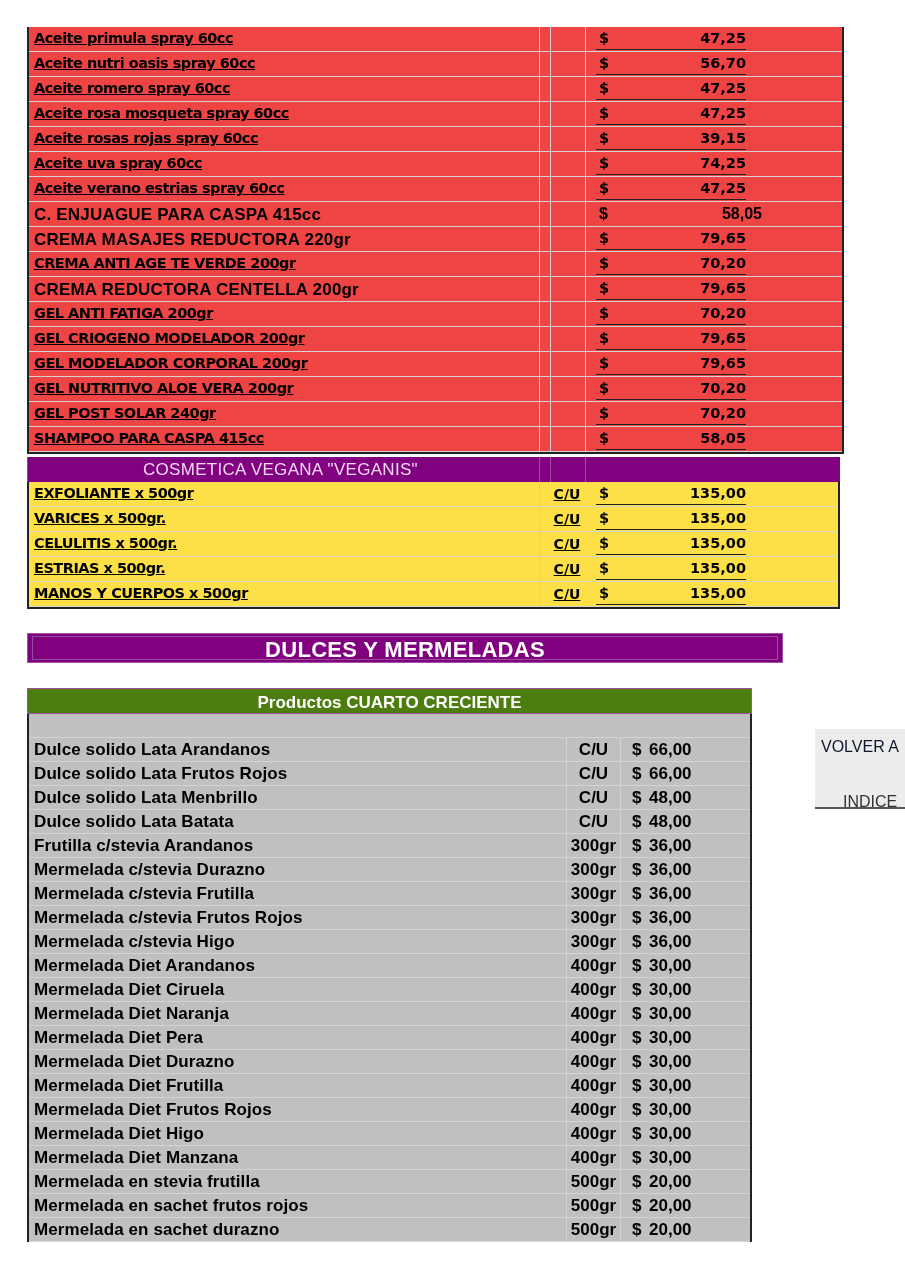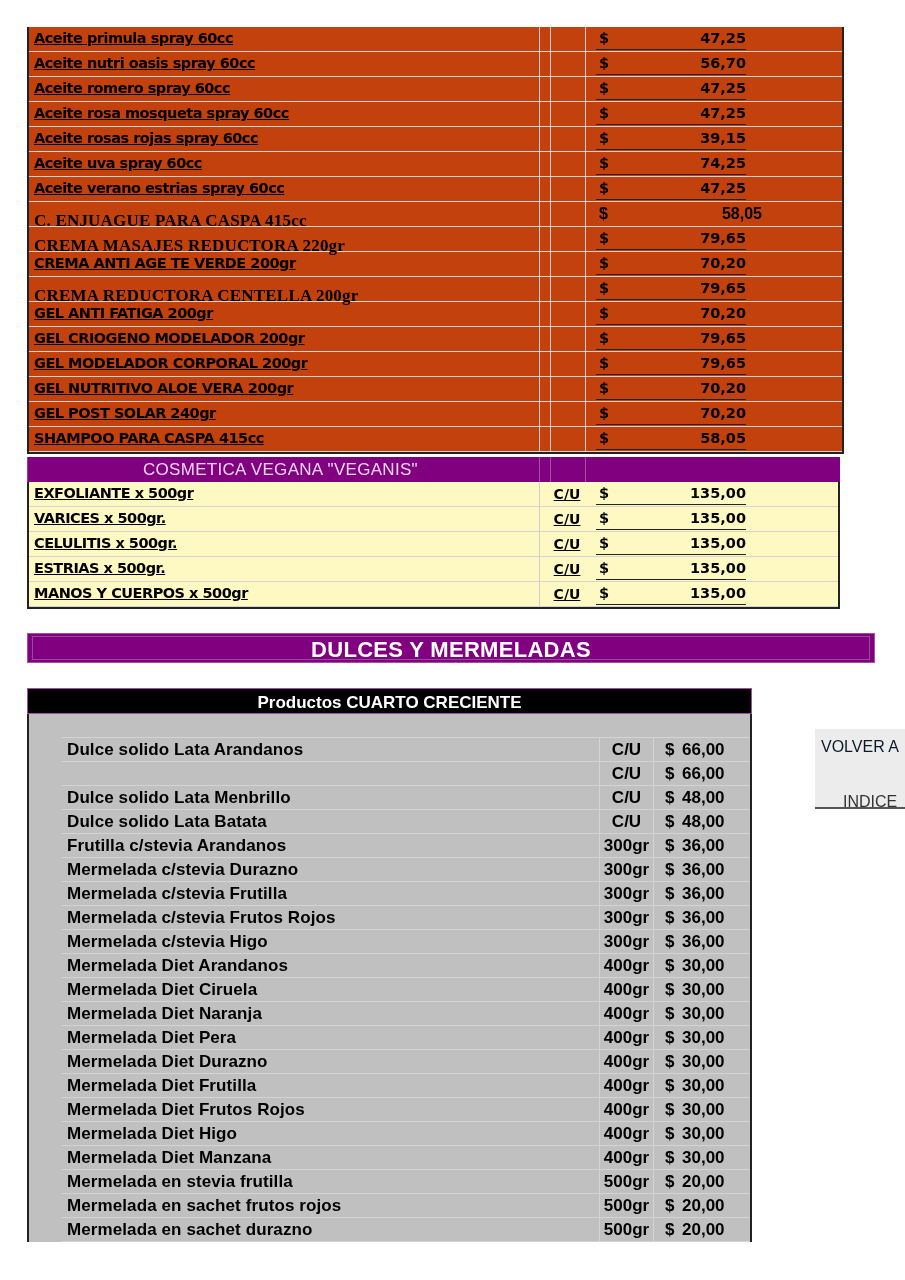--- a/index.html
+++ b/index.html
@@ -1,48 +1,48 @@
 <!DOCTYPE html>
 <html><head>
   <meta charset="utf-8">
   <style>
     html, body { margin: 0; padding: 0; background: #ffffff; }
     body { width: 905px; height: 1280px; position: relative; overflow: hidden; font-family: "Liberation Sans", sans-serif; color: #000; }
 
     
-    .tbl1 { position: absolute; left: 27px; top: 27px; width: 813px; background: #c2410c; border-left: 2px solid #222; border-right: 2px solid #222; border-bottom: 2px solid #222; }
+    .tbl1 { position: absolute; left: 27px; top: 27px; width: 813px; background: #ef4444; border-left: 2px solid #222; border-right: 2px solid #222; border-bottom: 2px solid #222; }
     .row1 { position: relative; height: 24px; border-bottom: 1px solid #d4d4d4; }
     .row1 .name { position: absolute; left: 5px; top: 3px; font-size: 14.5px; font-weight: bold; text-decoration: underline; font-family: "DejaVu Sans", sans-serif; letter-spacing: -0.5px; white-space: nowrap; }
-    .row1 .name.plain { text-decoration: none; font-family: Liberation Serif, serif; font-size: 17px; top: 9px; letter-spacing: 0.2px; }
+    .row1 .name.plain { text-decoration: none; font-family: Liberation Sans, sans-serif; font-size: 17px; top: 3px; letter-spacing: 0.2px; }
     .row1 .divA { position: absolute; left: 510px; top: 0; bottom: 0; width: 1px; background: #d0d0d0; }
     .row1 .divB { position: absolute; left: 521px; top: 0; bottom: 0; width: 34px; border-left: 1px solid #d0d0d0; border-right: 1px solid #d0d0d0; }
     .row1 .unit { position: absolute; left: 520px; top: 4px; width: 36px; text-align: center; font-size: 14px; font-weight: bold; text-decoration: underline; font-family: "DejaVu Sans", sans-serif; }
     .row1 .price { position: absolute; left: 567px; top: 3px; width: 150px; height: 19px; border-bottom: 1.5px solid #222; font-family: "DejaVu Sans", sans-serif; font-weight: bold; font-size: 14.5px; }
     .row1 .price .cur { position: absolute; left: 3px; top: 0; }
     .row1 .price .val { position: absolute; right: 0; top: 0; }
     .row1 .price.plain { border-bottom: none; font-family: "Liberation Sans", sans-serif; font-size: 16px; }
     .row1 .price.plain .val { right: -16px; }
 
     
     .tbl2 { position: absolute; left: 27px; top: 457px; width: 813px; }
     .hdr2 { height: 25px; background: #800080; position: relative; border-left: 1px solid #9a3a9a; }
     .hdr2 .title { position: absolute; left: 115px; top: 3px; color: #f0d8f0; font-size: 17px; letter-spacing: 0.3px; }
     .hdr2 .sep { position: absolute; top: 0; bottom: 0; width: 1px; background: #a050a0; }
-    .body2 { background: #fef9c3; border-left: 2px solid #222; border-right: 2px solid #222; border-bottom: 2px solid #222; }
+    .body2 { background: #fde047; border-left: 2px solid #222; border-right: 2px solid #222; border-bottom: 2px solid #222; }
 
     
-    .banner { position: absolute; left: 27px; top: 633px; width: 848px; height: 30px; background: #800080; border: 1px solid #a050a0; box-sizing: border-box; }
+    .banner { position: absolute; left: 27px; top: 633px; width: 756px; height: 30px; background: #800080; border: 1px solid #a050a0; box-sizing: border-box; }
     .banner .inner { position: absolute; left: 4px; right: 4px; top: 2px; bottom: 2px; border: 1px solid #9a4a9a; }
     .banner .title { position: absolute; left: 0; right: 0; top: 3px; text-align: center; color: #fff; font-size: 22px; font-weight: bold; letter-spacing: 0.3px; }
 
     
     .tbl3 { position: absolute; left: 27px; top: 688px; width: 725px; }
-    .hdr3 { height: 26px; background: #000000; position: relative; border: 1px solid #a050a0; box-sizing: border-box; }
+    .hdr3 { height: 26px; background: #4d7c0f; position: relative; border: 1px solid #a050a0; box-sizing: border-box; }
     .hdr3 .title { position: absolute; left: 0; right: 0; top: 4px; text-align: center; color: #fff; font-size: 17px; font-weight: bold; }
-    .body3 { background: #c0c0c0; border-left: 2px solid #222; border-right: 2px solid #222; padding-left: 33px; }
+    .body3 { background: #c0c0c0; border-left: 2px solid #222; border-right: 2px solid #222; }
     .spacer3 { height: 23px; border-bottom: 1px solid #d4d4d4; }
     .row3 { position: relative; height: 23px; border-bottom: 1px solid #d4d4d4; }
     .row3 .name { position: absolute; left: 5px; top: 2px; font-size: 17px; font-weight: bold; white-space: nowrap; letter-spacing: 0.1px; }
     .row3 .unitbox { position: absolute; left: 537px; top: 0; bottom: 0; width: 53px; border-left: 1px solid #d4d4d4; border-right: 1px solid #d4d4d4; }
     .row3 .unit { position: absolute; left: 537px; top: 2px; width: 55px; text-align: center; font-size: 17px; font-weight: bold; }
     .row3 .cur { position: absolute; left: 603px; top: 2px; font-size: 17px; font-weight: bold; }
     .row3 .val { position: absolute; left: 620px; width: 91px; top: 2px; text-align: left; font-size: 17px; font-weight: bold; }
 
     
     .volver { position: absolute; left: 815px; top: 729px; width: 100px; height: 80px; background: #ececec; border-bottom: 2px solid #555; box-sizing: border-box; }
@@ -276,20 +276,21 @@
   <div class="body3" id="tbl3body">
     <div class="spacer3"></div>
   <div class="row3">
         <span class="name">Dulce solido Lata Arandanos</span>
         <span class="unitbox"></span>
         <span class="unit">C/U</span>
         <span class="cur">$</span>
         <span class="val">66,00</span>
       </div>
       <div class="row3">
+        <span class="name">Dulce solido Lata Frutos Rojos</span>
         <span class="unitbox"></span>
         <span class="unit">C/U</span>
         <span class="cur">$</span>
         <span class="val">66,00</span>
       </div>
       <div class="row3">
         <span class="name">Dulce solido Lata Menbrillo</span>
         <span class="unitbox"></span>
         <span class="unit">C/U</span>
         <span class="cur">$</span>

